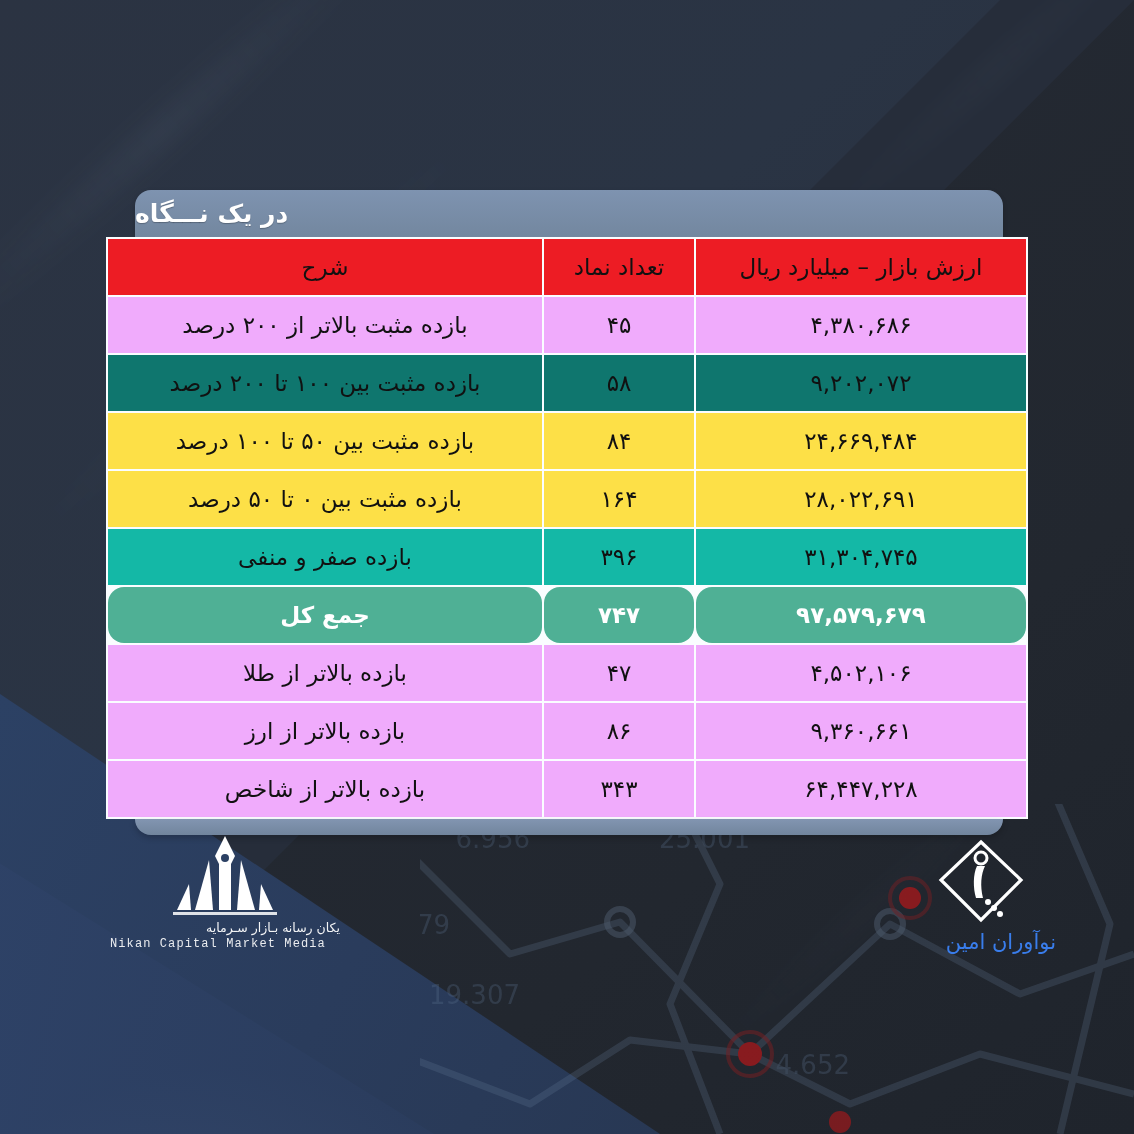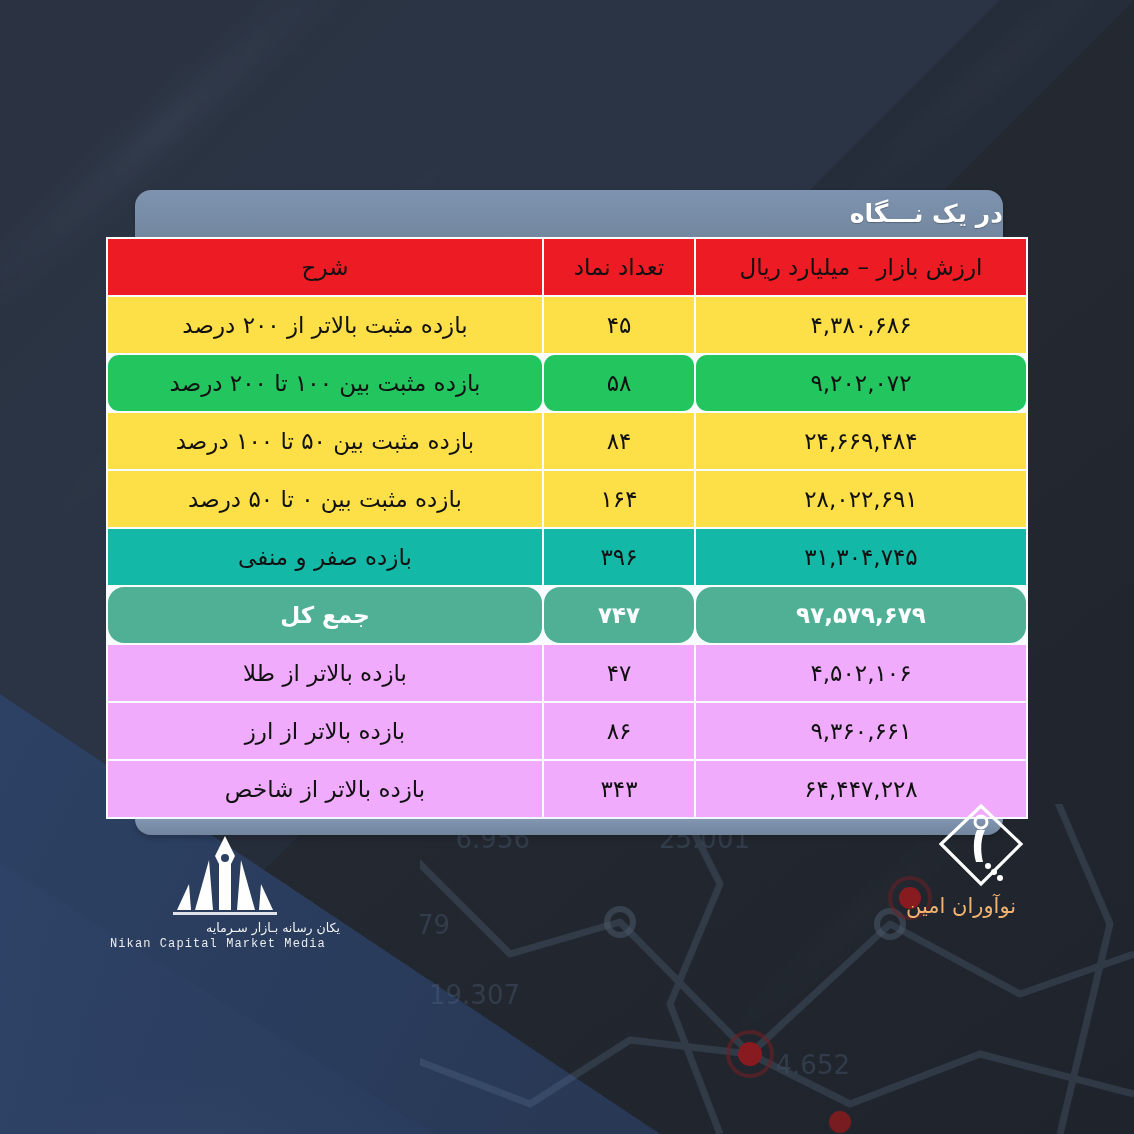--- a/index.html
+++ b/index.html
@@ -93,21 +93,21 @@
     width: 918px;
   }
 
   #title-bar {
     margin: 0 25px;
     height: 47px;
     border-radius: 16px 16px 0 0;
     background: linear-gradient(180deg,#7e93b0 0%, #73879f 100%);
     display: flex;
     align-items: center;
-    justify-content: flex-start;
+    justify-content: flex-end;
     box-shadow: 0 2px 5px rgba(0,0,0,.18);
   }
   #title-text {
     color: #ffffff;
     font-size: 25px;
     letter-spacing: 1px;
     font-weight: 600;
     text-shadow: 0 1px 1px rgba(0,0,0,.25);
   }
 
@@ -132,22 +132,22 @@
   col.c-desc  { width: 434px; }
 
   thead th {
     background: #ed1c24;
     color: #ffffff;
     font-size: 23px;
     height: 44px;
     font-weight: 700;
   }
 
-  tbody tr.t-mint  td { background: #fde047; }
-  tbody tr.t-mint2 td { background: #22c55e; border-radius: 11px; }
+  tbody tr.t-mint  td { background: #f0abfc; }
+  tbody tr.t-mint2 td { background: #0f766e; }
   tbody tr.t-pale  td { background: #fde047; }
   tbody tr.t-pale2 td { background: #fde047; }
   tbody tr.t-peach td { background: #14b8a6; }
   tbody tr.t-total td { background: #4fb095; color: #ffffff; font-weight: 700; border-radius: 16px; }
   tbody tr.t-blue  td { background: #f0abfc; }
 
   #bottom-bar {
     margin: 0 25px;
     height: 16px;
     border-radius: 0 0 16px 16px;
@@ -176,24 +176,24 @@
     letter-spacing: 1.1px;
     margin-top: 2px;
     opacity: .9;
     direction: ltr;
     font-family: Liberation Mono, monospace;
   }
 
   #logo-right {
     position: absolute;
     right: 78px;
-    top: 800px;
+    top: 836px;
     width: 150px;
-    text-align: left;
-    color: #fdba74;
+    text-align: right;
+    color: #3b82f6;
   }
   #logo-right svg { display: block; margin: 0 auto; }
   .logo-right-fa {
     font-size: 21px;
     margin-top: 2px;
     opacity: .95;
     letter-spacing: 1px;
   }
 </style>
 </head>

